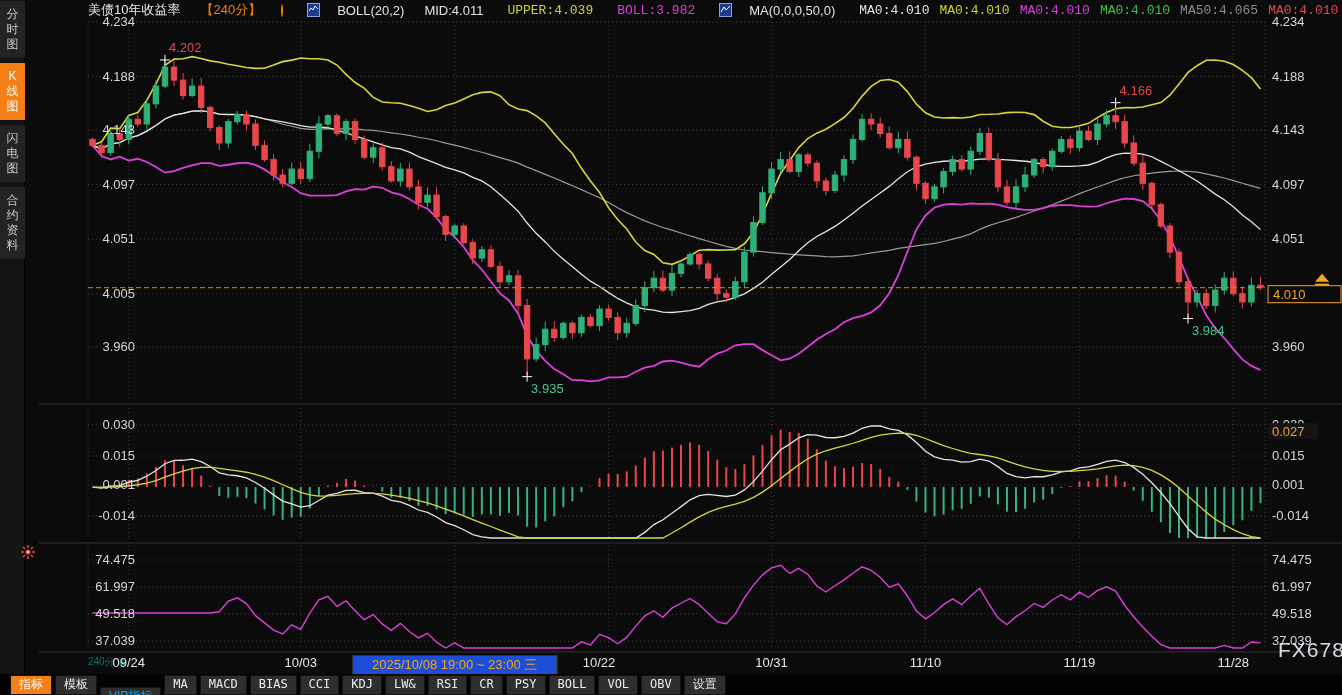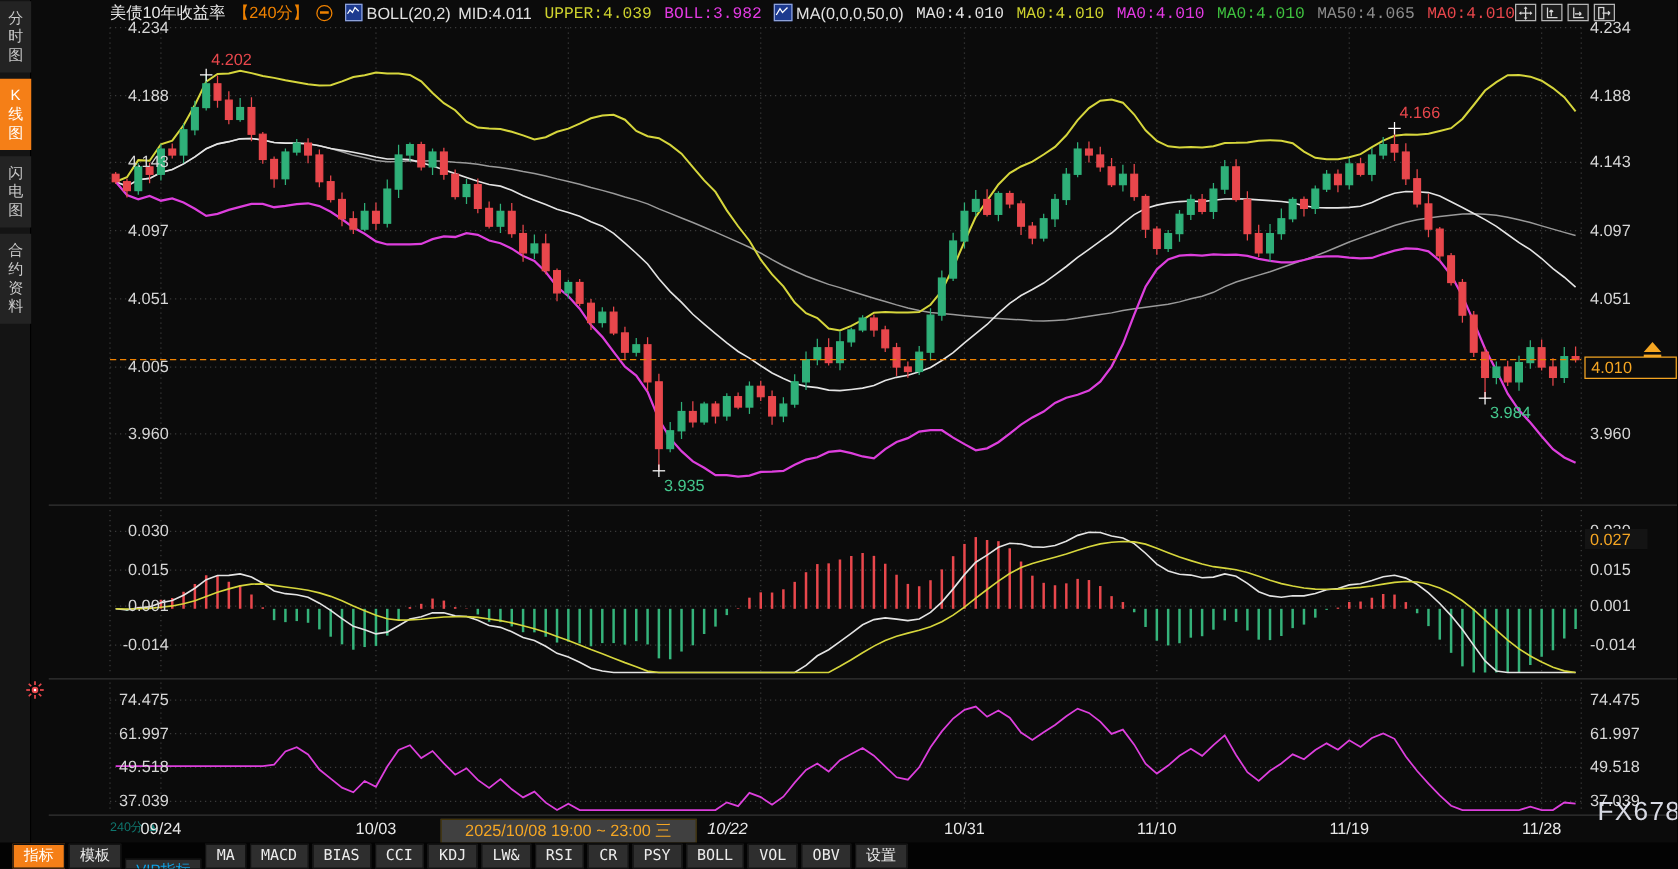--- a/index.html
+++ b/index.html
@@ -6,21 +6,21 @@
   #app{position:relative;width:1342px;height:695px;background:#0b0b0b;overflow:hidden;
        font-family:"Liberation Sans",sans-serif;color:#ddd;}
   
   .sidebar{position:absolute;left:0;top:0;width:25px;height:695px;background:#141414;border-right:1px solid #000;box-sizing:border-box;}
   .sb-item{width:25px;margin:1px 0 5px 0;padding:6px 0;background:#232323;color:#c9c9c9;
            font-size:12px;text-align:center;line-height:15px;cursor:pointer;}
   .sb-item.active{background:#f57f17;color:#fff;}
   .sb-item div{height:15px;}
   
   .hdr{position:absolute;left:25px;top:0;width:1317px;height:20px;display:flex;align-items:center;
-       font-size:13px;white-space:nowrap;z-index:5;}
+       font-size:13px;white-space:nowrap;z-index:5;gap:14px;}
   .hdr .title{margin-left:63px;color:#e8e8e8;}
   .c-orange{color:#f08200;} .c-white{color:#e2e2e2;text-align:center;} .c-yellow{color:#cfd32e;}
   .c-magenta{color:#e23ae2;}
   .gap{margin-left:10px;font-family:Liberation Mono, monospace;} .sgap{margin-left:6px;}
   .collapse-btn{display:inline-block;width:13px;height:13px;border:1.5px solid #f08200;border-radius:50%;
        margin-left:6px;position:relative;cursor:pointer;box-sizing:border-box;}
   .collapse-btn::after{content:"";position:absolute;left:2px;right:2px;top:4px;height:2px;background:#f08200;}
   .chip{display:inline-block;width:13px;height:12px;background:#1d3a8f;border:1px solid #8ea2d8;margin:0 3px 0 10px;}
   .chip svg{display:block;}
   .winbtns{margin-left:auto;margin-right:50px;display:flex;gap:4px;}
@@ -28,21 +28,21 @@
           align-items:center;justify-content:center;cursor:pointer;}
   
   .ind-row{position:absolute;left:88px;font-size:13px;white-space:nowrap;z-index:5;}
   .sun-icon{position:absolute;left:20px;top:544px;width:16px;height:16px;z-index:6;}
   
   #chart-svg{position:absolute;left:25px;top:14px;z-index:1;}
   
   .drow{position:absolute;left:25px;top:653px;width:1317px;height:20px;font-size:13px;z-index:4;}
   .period-btn{position:absolute;left:43px;top:2px;color:#0f766e;cursor:pointer;font-size:10px;margin-left:20px;}
   .dtick{position:absolute;top:2px;transform:translateX(-50%);color:#e8e8e8;text-align:right;}
-  .dtick.sel{background:#404040;color:#f5a623;border:1px solid #413309;padding:0 19px;white-space:nowrap;}
+  .dtick.sel{background:#1d4ed8;color:#f5a623;border:1px solid #413309;padding:0 19px;white-space:nowrap;}
   
   .tbar{position:absolute;left:0;top:674px;width:1342px;height:21px;background:#030303;display:flex;
         align-items:center;padding-left:10px;box-sizing:border-box;gap:3px;z-index:5;}
   .tbtn{background:#2e2e2e;color:#ececec;padding:2px 8px 3px 8px;border:1px solid #121212;cursor:pointer;
         font-size:12px;font-family:"DejaVu Sans Mono","Liberation Sans",monospace;line-height:13px;}
   .tbtn.cn{font-family:"Liberation Sans",sans-serif;}
   .tbtn.active{background:#f57f17;color:#fff;}
   .tbtn.vip{color:#0ea5e9;margin-top:24px;}
   
   .watermark{position:absolute;left:1238px;top:638px;font-size:21px;font-weight:400;letter-spacing:1px;
@@ -638,21 +638,21 @@
       <circle cx="8" cy="8" r="2.6" fill="#e8474c"></circle>
         <circle cx="8" cy="8" r="1" fill="#fff"></circle>
     </svg>
   </div>
 
   <div class="drow">
     <span class="period-btn">240分 ▲</span>
   <span class="dtick" style="left: 103.742px;">09/24</span>
       <span class="dtick" style="left: 275.765px;">10/03</span>
       <span class="dtick sel" style="left: 429.681px;">2025/10/08 19:00 ~ 23:00 三</span>
-      <span class="dtick" style="left: 557px; font-style: italic;">10/22</span>
+      <span class="dtick" style="left: 574px;">10/22</span>
       <span class="dtick" style="left: 746.565px;">10/31</span>
       <span class="dtick" style="left: 900.481px;">11/10</span>
       <span class="dtick" style="left: 1054.4px;">11/19</span>
       <span class="dtick" style="left: 1208.31px;">11/28</span>
     </div>
 
   <div class="tbar">
       <button class="tbtn cn active">指标</button>
       <button class="tbtn cn">模板</button>
       <button class="tbtn cn vip">VIP指标</button>

